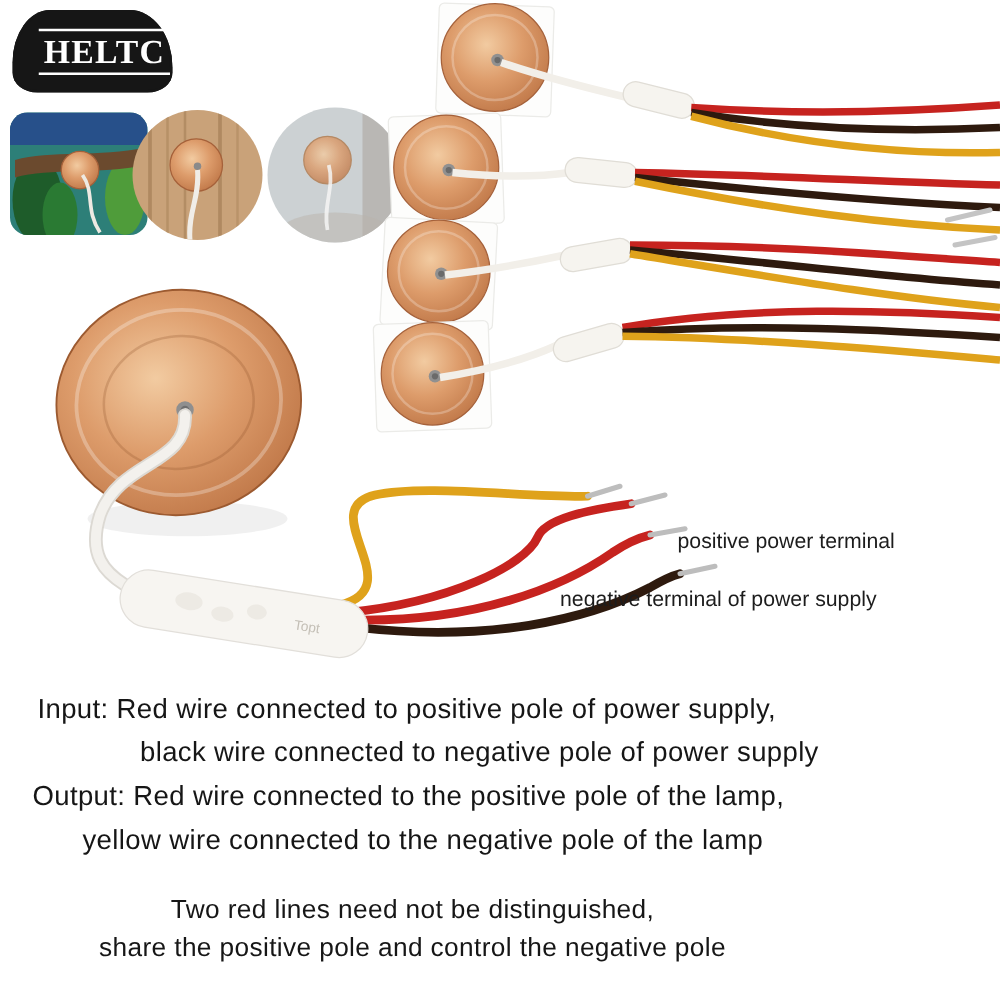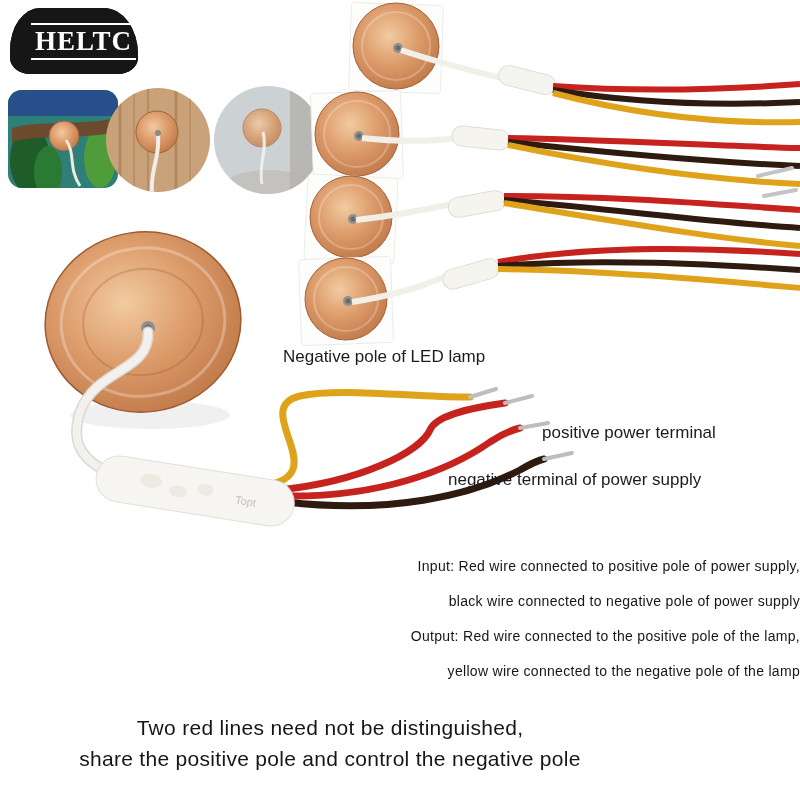--- a/index.html
+++ b/index.html
@@ -31,25 +31,25 @@
     position:absolute;
     font-size:17px;color:#1c1c1c;white-space:nowrap;
   }
   #lbl-neg-led{left:283px;top:347px;}
   #lbl-pos-led{left:505px;top:382px;}
   #lbl-pos-pow{left:542px;top:423px;}
   #lbl-neg-pow{left:448px;top:470px;}
   
   .instructions{
     position:absolute;left:0;top:549px;width:800px;
-    font-size:14px;color:#161616;line-height:35px;letter-spacing:.3px;text-align:right;
+    font-size:22px;color:#161616;line-height:35px;letter-spacing:.3px;
   }
   .instructions .l1{margin-left:30px;}
   .instructions .l2{margin-left:112px;}
-  .instructions .l3{}
+  .instructions .l3{margin-left:26px;}
   .instructions .l4{margin-left:66px;}
   
   .note{
     position:absolute;left:0;top:712px;width:660px;text-align:center;
     font-size:21px;color:#161616;line-height:31px;letter-spacing:.3px;
   }
 </style>
 </head>
 <body>
 
@@ -194,21 +194,20 @@
       <ellipse cx="178" cy="494" rx="9" ry="6" fill="#edeae4"></ellipse>
       <ellipse cx="205" cy="488" rx="8" ry="6" fill="#edeae4"></ellipse>
       <text x="236" y="497" font-size="11" fill="#c4bfb6" font-family="Liberation Sans, sans-serif">Topt</text>
     </g>
   </svg>
 
   <div class="logo">
     <span>HELTC</span>
   </div>
 
-  <div id="lbl-neg-led" class="wire-label">Negative pole of LED lamp</div>
   <div id="lbl-pos-pow" class="wire-label">positive power terminal</div>
   <div id="lbl-neg-pow" class="wire-label">negative terminal of power supply</div>
 
   <div class="instructions">
     <div class="l1">Input: Red wire connected to positive pole of power supply,</div>
     <div class="l2">black wire connected to negative pole of power supply</div>
     <div class="l3">Output: Red wire connected to the positive pole of the lamp,</div>
     <div class="l4">yellow wire connected to the negative pole of the lamp</div>
   </div>
 

